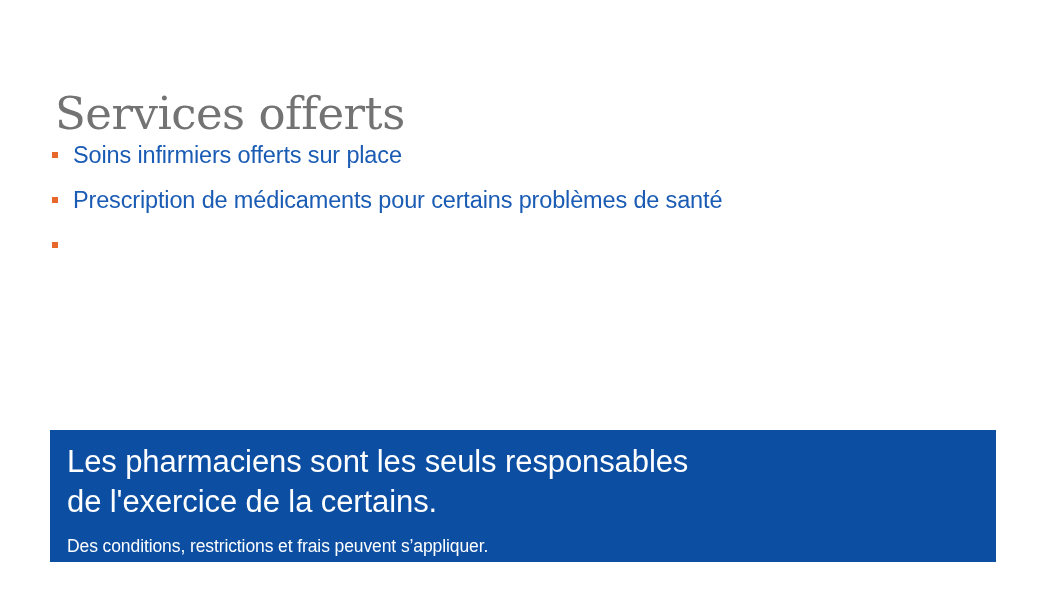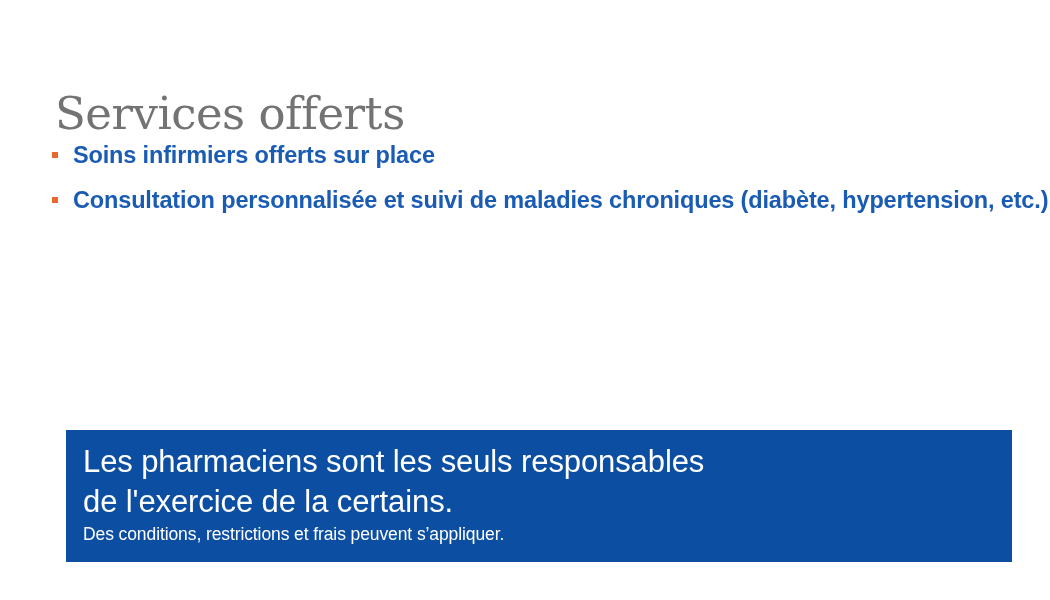--- a/index.html
+++ b/index.html
@@ -47,53 +47,52 @@
   }
   #bullet-list li {
     position: relative;
     padding-left: 21px;
     margin-bottom: 14.5px;
     font-size: 23.5px;
     line-height: 1.30;
     color: #1A5BB4;
     white-space: nowrap;
     letter-spacing: -0.15px;
-    font-weight: bold;
   }
   #bullet-list li .bullet-marker {
     position: absolute;
     left: 0;
     top: 12px;
     width: 6px;
     height: 6px;
     background: #E8672B;
     display: block;
   }
 
   
   #notice-banner {
     position: absolute;
-    left: 66px;
+    left: 50px;
     top: 430px;
     width: 946px;
     height: 132px;
     background: #0B4EA2;
     box-sizing: border-box;
     padding: 12px 0 0 17px;
   }
   #notice-banner .notice-main {
     font-size: 31px;
     line-height: 1.30;
     font-weight: 300;
     color: #ffffff;
     letter-spacing: -0.1px;
     white-space: nowrap;
   }
   #notice-banner .notice-sub {
-    margin-top: 0;
+    margin-top: 12px;
     font-size: 17.5px;
     line-height: 1.30;
     font-weight: 400;
     color: #ffffff;
     letter-spacing: -0.1px;
     white-space: nowrap;
   }
 </style>
 </head>
 <body>
@@ -108,26 +107,26 @@
       <span class="bullet-marker"></span>
       <span>Soins infirmiers offerts sur place</span>
     </li>
 
     <li>
       <span class="bullet-marker"></span>
     </li>
 
     <li>
       <span class="bullet-marker"></span>
+      <span>Prescription de médicaments pour certains problèmes de santé</span>
     </li>
 
 
     <li>
       <span class="bullet-marker"></span>
-      <span>Consultation personnalisée et suivi de maladies chroniques (diabète, hypertension, etc.)</span>
     </li>
 
   </ul>
 
   <div id="notice-banner">
     <div class="notice-main">Les pharmaciens sont les seuls responsables</div>
     <div class="notice-main">de l'exercice de la certains.</div>
     <div class="notice-sub">Des conditions, restrictions et frais peuvent s’appliquer.</div>
   </div>
 

